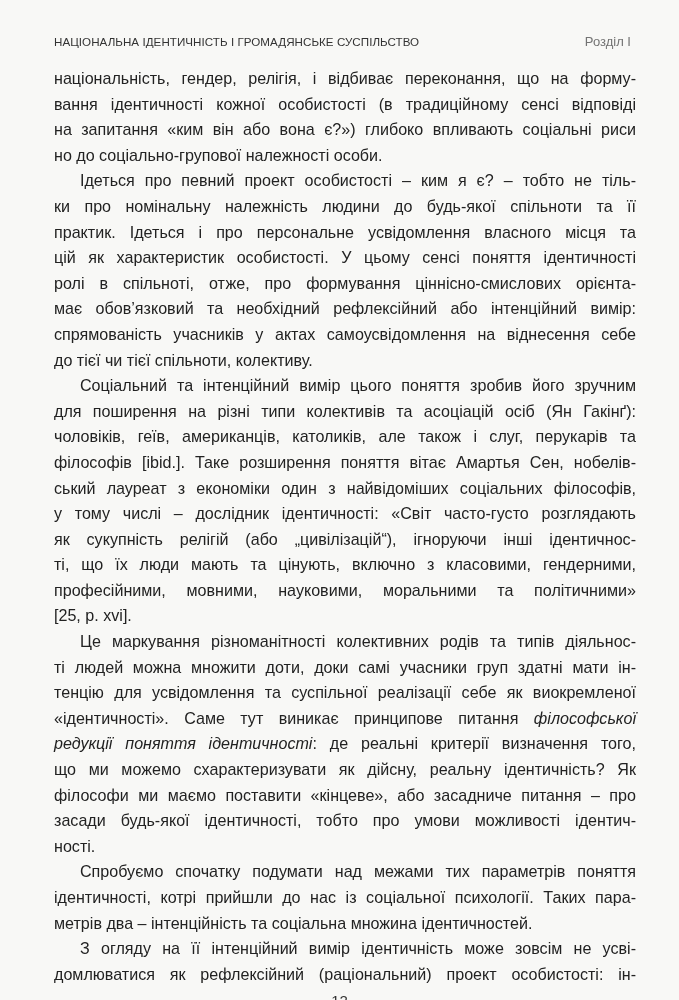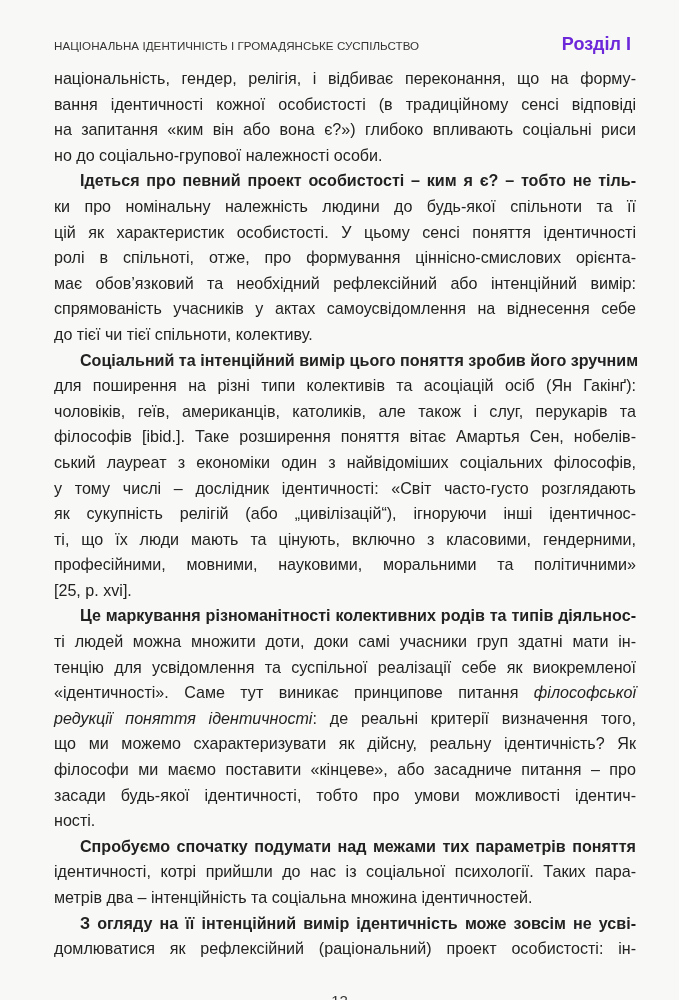--- a/index.html
+++ b/index.html
@@ -16,33 +16,33 @@
     background: #f8f8f6;
   }
   .running-head {
     position: absolute; top: 34px; left: 54px; right: 48px;
     display: flex; justify-content: space-between; align-items: baseline;
   }
   .rh-title {
     font-size: 11.6px; letter-spacing: 0.05px; color: #333;
   }
   .rh-section {
-    font-size: 18px; color: #6d28d9; font-weight: bold;
+    font-size: 13px; color: #737373;
   }
   .body-text {
     position: absolute; top: 66px; left: 54px; width: 582px;
     font-size: 16.1px; line-height: 25.6px; color: #222;
     text-align: justify;
   }
   .line {
     display: block; white-space: nowrap; text-align-last: justify;
     height: 25.6px;
   }
   .line.last { text-align-last: left; }
-  .line.indent { padding-left: 26px; font-weight: bold; }
+  .line.indent { padding-left: 26px; }
   .it { font-style: italic; }
   .page-number {
     position: absolute; top: 992px; left: 0; width: 100%;
     text-align: center; font-size: 15px; color: #333;
   }
 </style>
 </head>
 <body>
 
 <div class="page">
@@ -57,20 +57,21 @@
     <div>
       <span class="line">національність, гендер, релігія, і відбиває переконання, що на форму-</span>
       <span class="line">вання ідентичності кожної особистості (в традиційному сенсі відповіді</span>
       <span class="line">на запитання «ким він або вона є?») глибоко впливають соціальні риси</span>
       <span class="line last">но до соціально-групової належності особи.</span>
     </div>
 
     <div>
       <span class="line indent">Ідеться про певний проект особистості – ким я є? – тобто не тіль-</span>
       <span class="line">ки про номінальну належність людини до будь-якої спільноти та її</span>
+      <span class="line">практик. Ідеться і про персональне усвідомлення власного місця та</span>
       <span class="line">цій як характеристик особистості. У цьому сенсі поняття ідентичності</span>
       <span class="line">ролі в спільноті, отже, про формування ціннісно-смислових орієнта-</span>
       <span class="line">має обов’язковий та необхідний рефлексійний або інтенційний вимір:</span>
       <span class="line">спрямованість учасників у актах самоусвідомлення на віднесення себе</span>
       <span class="line last">до тієї чи тієї спільноти, колективу.</span>
     </div>
 
     <div>
       <span class="line indent">Соціальний та інтенційний вимір цього поняття зробив його зручним</span>
       <span class="line">для поширення на різні типи колективів та асоціацій осіб (Ян Гакінґ):</span>

